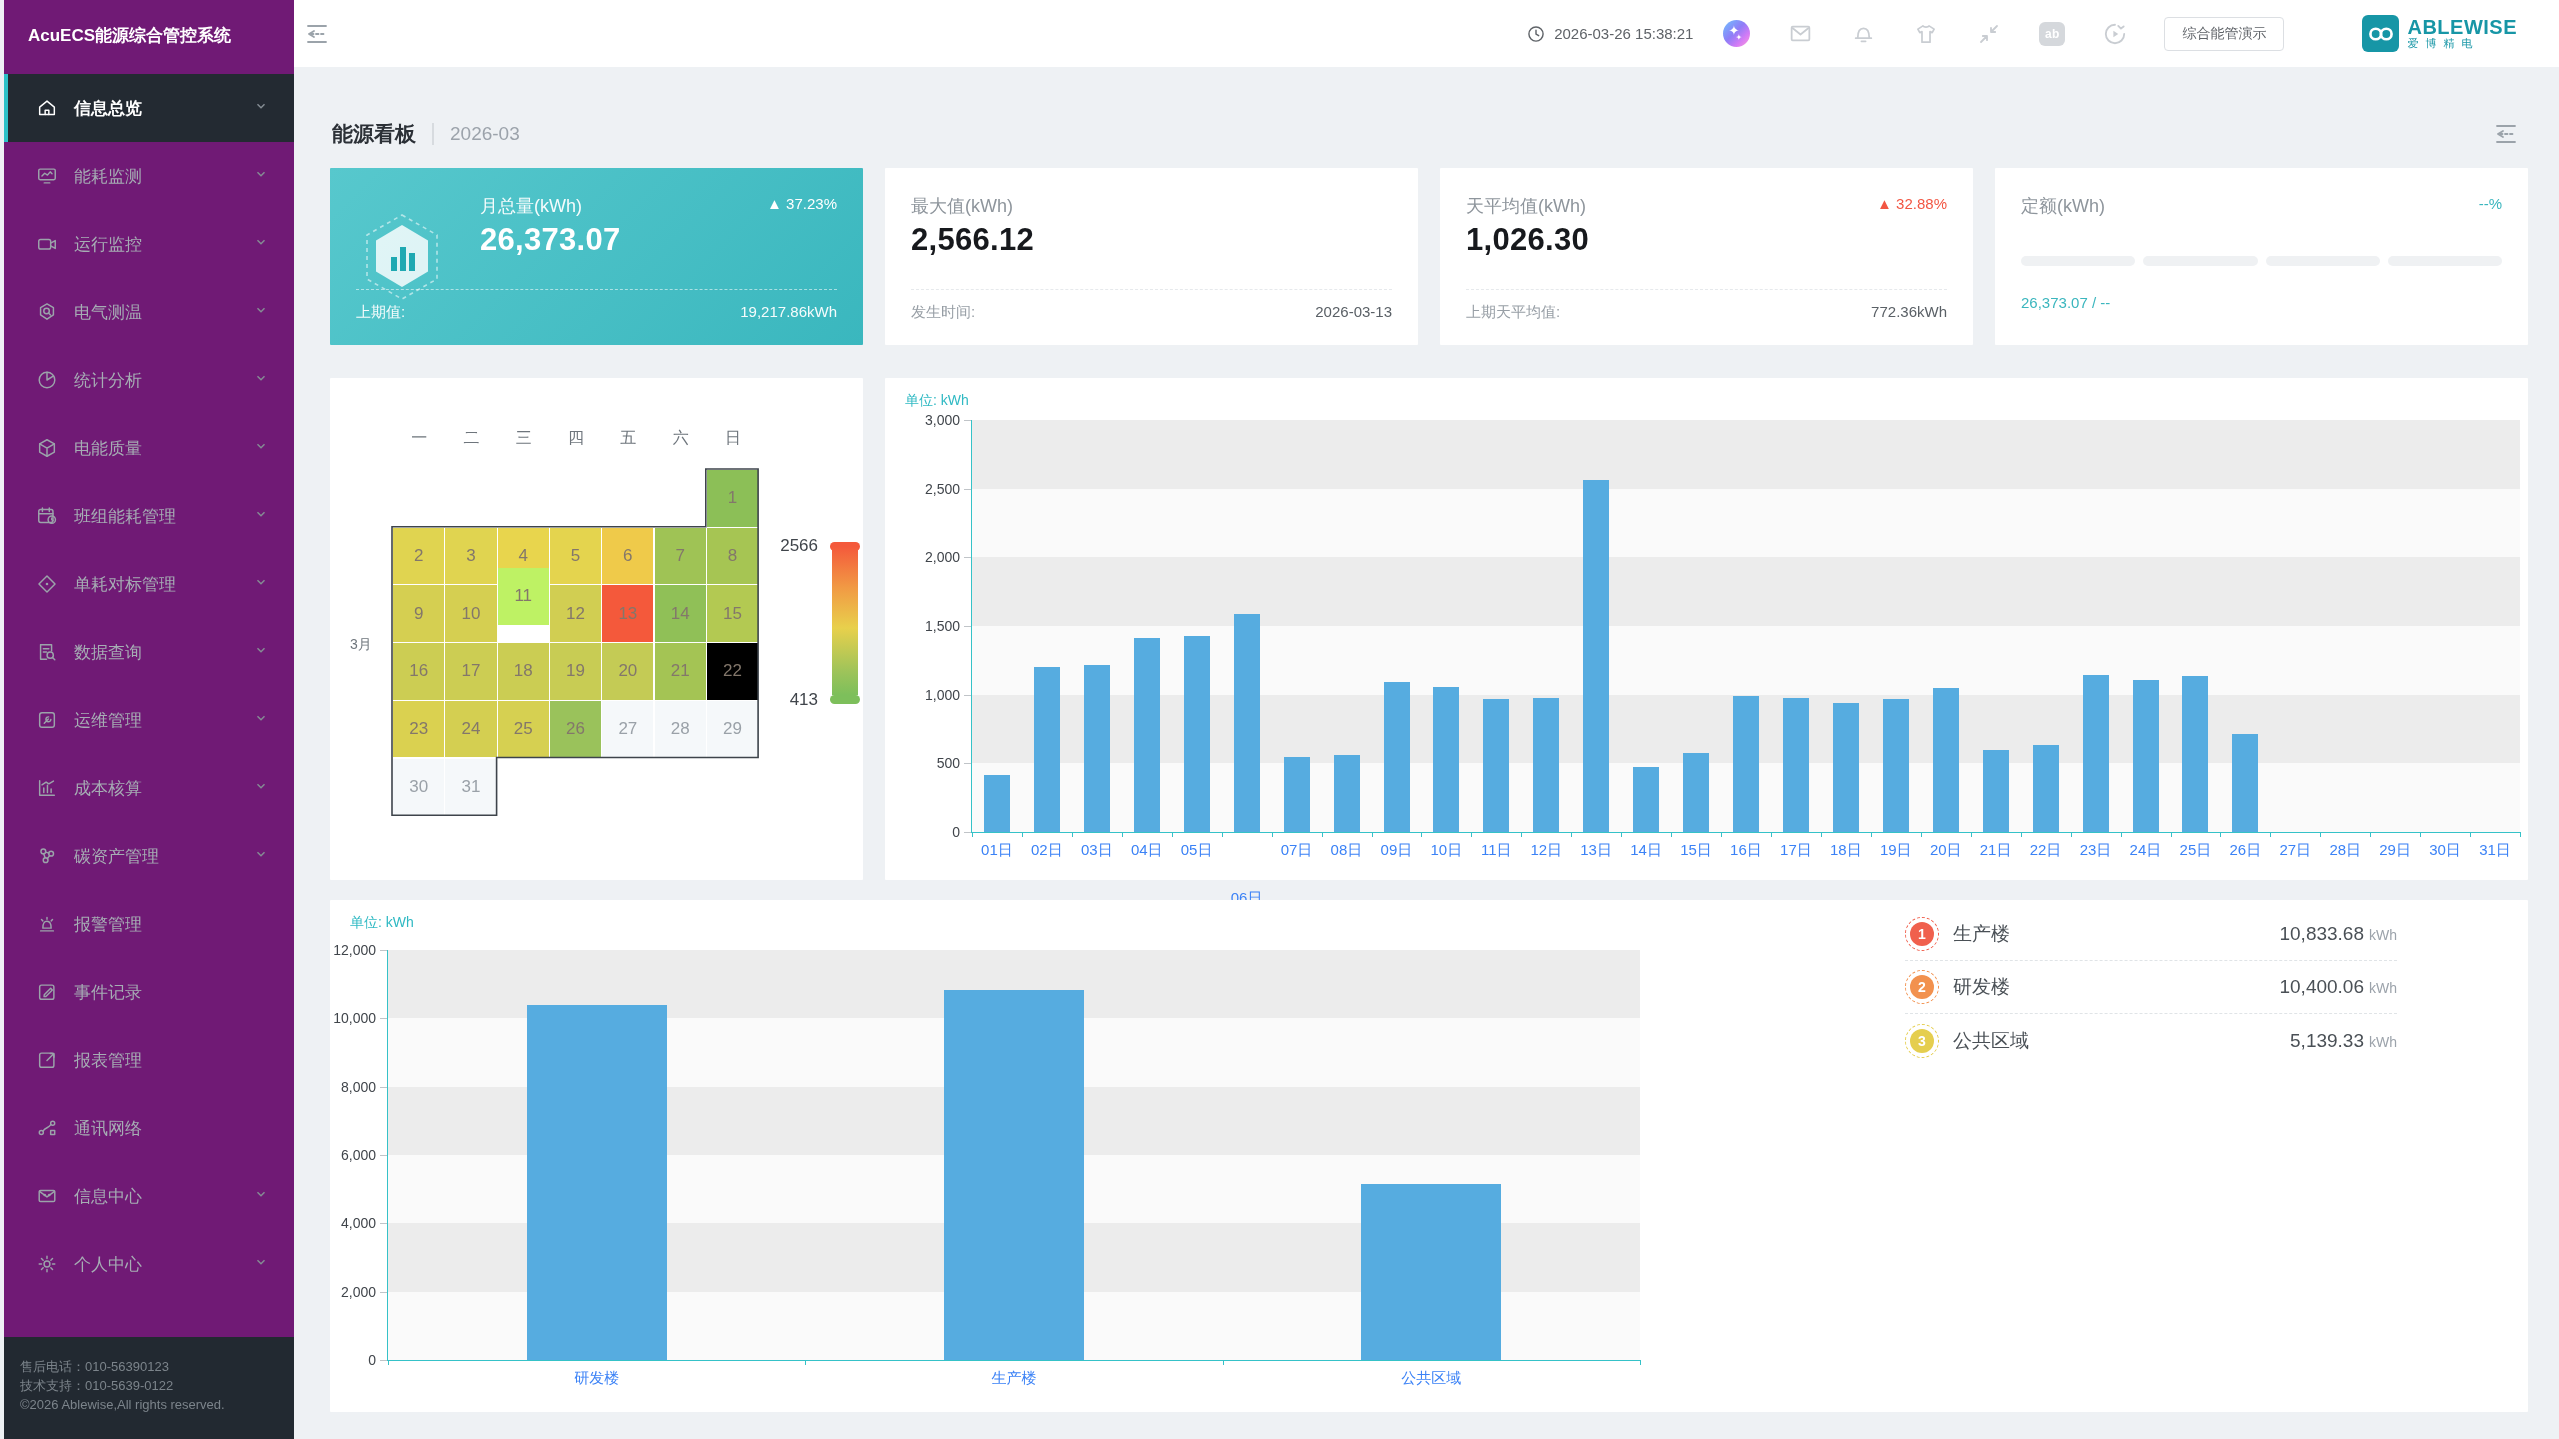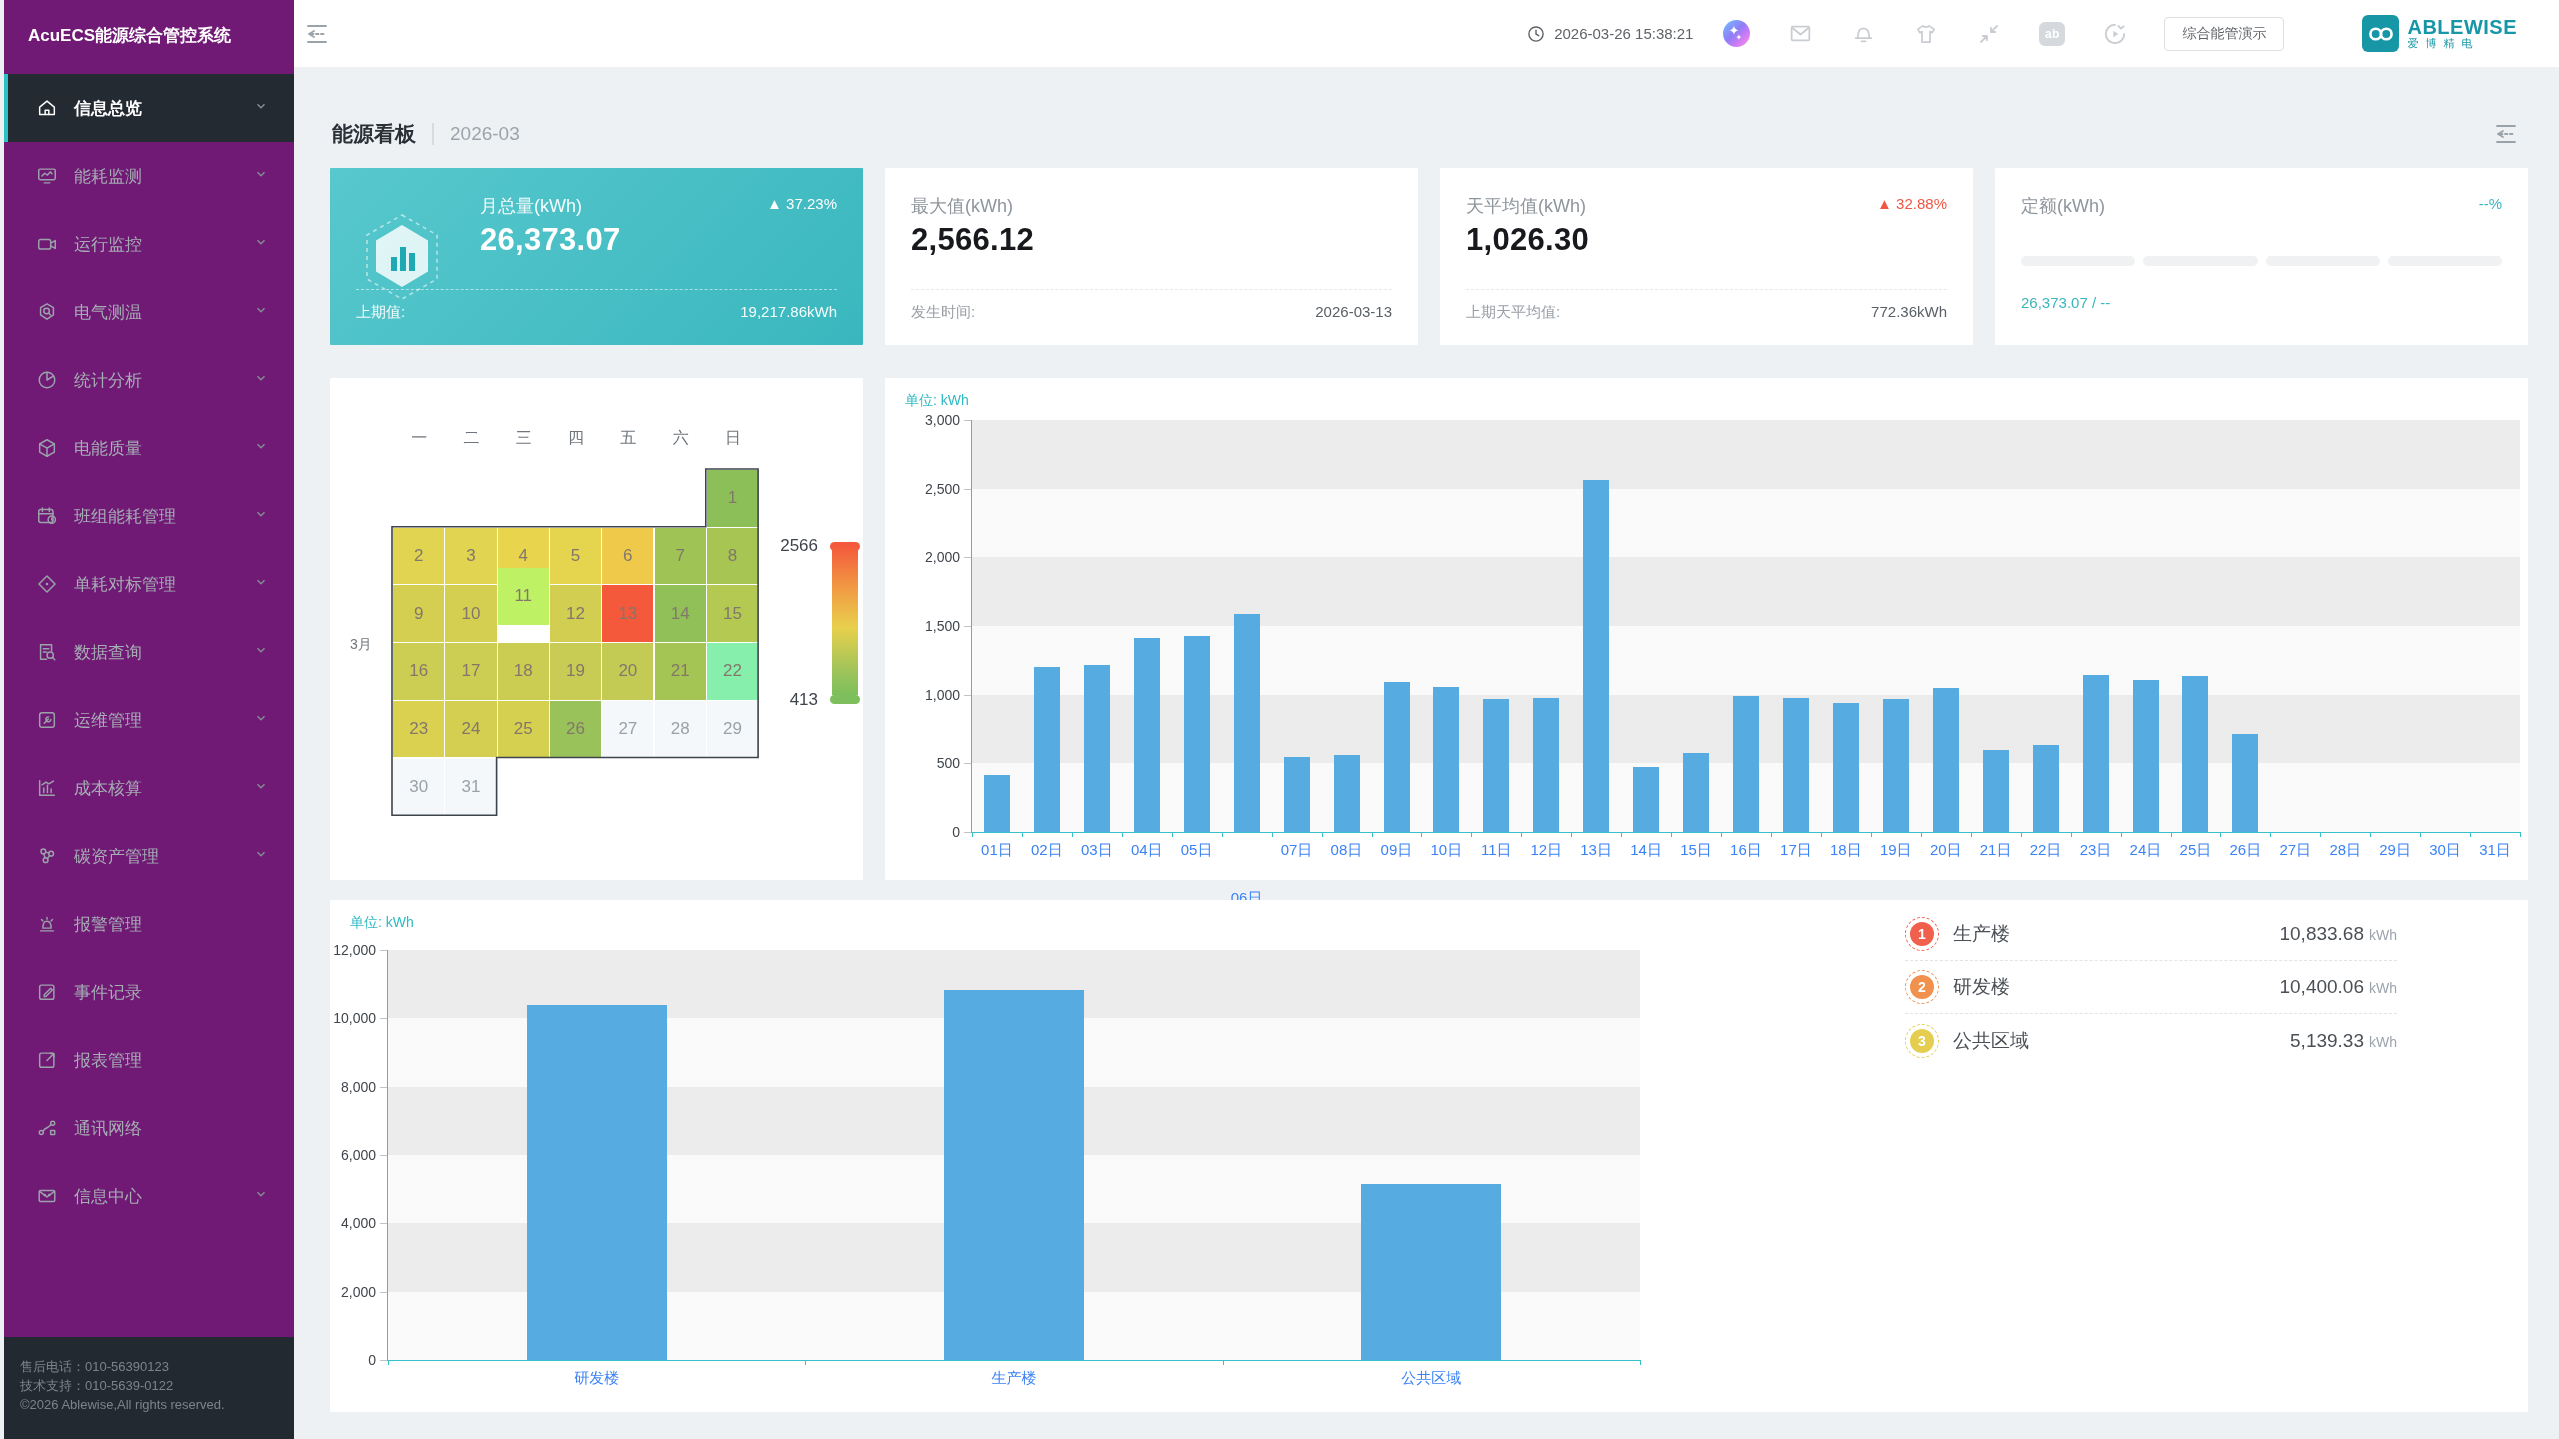--- a/index.html
+++ b/index.html
@@ -267,20 +267,30 @@
           <span class="mi-label">通讯网络</span>
         </div>
         <div class="menu-item">
           <span class="mi-icon"><svg viewBox="0 0 24 24" width="22" height="22" fill="none" stroke="#9BA3AA" stroke-width="1.6" stroke-linecap="round" stroke-linejoin="round">
               <rect x="3.5" y="6" width="17" height="12" rx="1.5"></rect>
               <path d="M3.8 7 L12 13 L20.2 7"></path>
               <circle cx="9.5" cy="11" r=".6" fill="#9BA3AA"></circle>
               <circle cx="14.5" cy="11" r=".6" fill="#9BA3AA"></circle>
             </svg></span>
           <span class="mi-label">信息中心</span>
+          <span class="chev"><svg width="14" height="14" viewBox="0 0 14 14" fill="none">
+              <path d="M3.5 5.2 L7 8.8 L10.5 5.2" stroke="#858D94" stroke-width="1.4"></path>
+            </svg></span>
+        </div>
+        <div class="menu-item">
+          <span class="mi-icon"><svg viewBox="0 0 24 24" width="22" height="22" fill="none" stroke="#9BA3AA" stroke-width="1.6" stroke-linecap="round" stroke-linejoin="round">
+              <circle cx="12" cy="12" r="3.2"></circle>
+              <path d="M12 3.5 V6 M12 18 V20.5 M3.5 12 H6 M18 12 H20.5 M6 6 L7.8 7.8 M16.2 16.2 L18 18 M6 18 L7.8 16.2 M16.2 7.8 L18 6"></path>
+            </svg></span>
+          <span class="mi-label">个人中心</span>
           <span class="chev"><svg width="14" height="14" viewBox="0 0 14 14" fill="none">
               <path d="M3.5 5.2 L7 8.8 L10.5 5.2" stroke="#858D94" stroke-width="1.4"></path>
             </svg></span>
         </div>
       </nav>
     <div class="side-footer">
         <div>售后电话：010-56390123</div>
         <div>技术支持：010-5639-0122</div>
         <div>©2026 Ablewise,All rights reserved.</div>
       </div>
@@ -442,21 +452,21 @@
         <div class="cal-cell" style="left: 219.9px; top: 207.4px; width: 51.3px; height: 56.7px; background: rgb(209, 206, 82);">12</div>
         <div class="cal-cell" style="left: 272.2px; top: 207.4px; width: 51.3px; height: 56.7px; background: rgb(244, 89, 59);">13</div>
         <div class="cal-cell" style="left: 324.5px; top: 207.4px; width: 51.3px; height: 56.7px; background: rgb(144, 192, 87);">14</div>
         <div class="cal-cell" style="left: 376.8px; top: 207.4px; width: 51.3px; height: 56.7px; background: rgb(179, 201, 82);">15</div>
         <div class="cal-cell" style="left: 63px; top: 265.1px; width: 51.3px; height: 56.7px; background: rgb(204, 205, 83);">16</div>
         <div class="cal-cell" style="left: 115.3px; top: 265.1px; width: 51.3px; height: 56.7px; background: rgb(204, 205, 83);">17</div>
         <div class="cal-cell" style="left: 167.6px; top: 265.1px; width: 51.3px; height: 56.7px; background: rgb(203, 205, 83);">18</div>
         <div class="cal-cell" style="left: 219.9px; top: 265.1px; width: 51.3px; height: 56.7px; background: rgb(200, 204, 84);">19</div>
         <div class="cal-cell" style="left: 272.2px; top: 265.1px; width: 51.3px; height: 56.7px; background: rgb(196, 203, 85);">20</div>
         <div class="cal-cell" style="left: 324.5px; top: 265.1px; width: 51.3px; height: 56.7px; background: rgb(164, 196, 84);">21</div>
-        <div class="cal-cell" style="left: 376.8px; top: 265.1px; width: 51.3px; height: 56.7px; background: #86efac;">22</div>
+        <div class="cal-cell" style="left: 376.8px; top: 265.1px; width: 51.3px; height: 56.7px; background: #000000;">22</div>
         <div class="cal-cell" style="left: 63px; top: 322.8px; width: 51.3px; height: 56.7px; background: rgb(218, 209, 80);">23</div>
         <div class="cal-cell" style="left: 115.3px; top: 322.8px; width: 51.3px; height: 56.7px; background: rgb(212, 207, 81);">24</div>
         <div class="cal-cell" style="left: 167.6px; top: 322.8px; width: 51.3px; height: 56.7px; background: rgb(214, 208, 81);">25</div>
         <div class="cal-cell" style="left: 219.9px; top: 322.8px; width: 51.3px; height: 56.7px; background: rgb(154, 194, 91);">26</div>
         <div class="cal-cell muted" style="left: 272.2px; top: 322.8px; width: 51.3px; height: 56.7px; background: rgb(245, 248, 250);">27</div>
         <div class="cal-cell muted" style="left: 324.5px; top: 322.8px; width: 51.3px; height: 56.7px; background: rgb(245, 248, 250);">28</div>
         <div class="cal-cell muted" style="left: 376.8px; top: 322.8px; width: 51.3px; height: 56.7px; background: rgb(245, 248, 250);">29</div>
         <div class="cal-cell muted" style="left: 63px; top: 380.5px; width: 51.3px; height: 56.7px; background: rgb(245, 248, 250);">30</div>
         <div class="cal-cell muted" style="left: 115.3px; top: 380.5px; width: 51.3px; height: 56.7px; background: rgb(245, 248, 250);">31</div>
         <svg width="370" height="350" style="position:absolute;left:61.5px;top:90.5px;pointer-events:none;overflow:visible">

